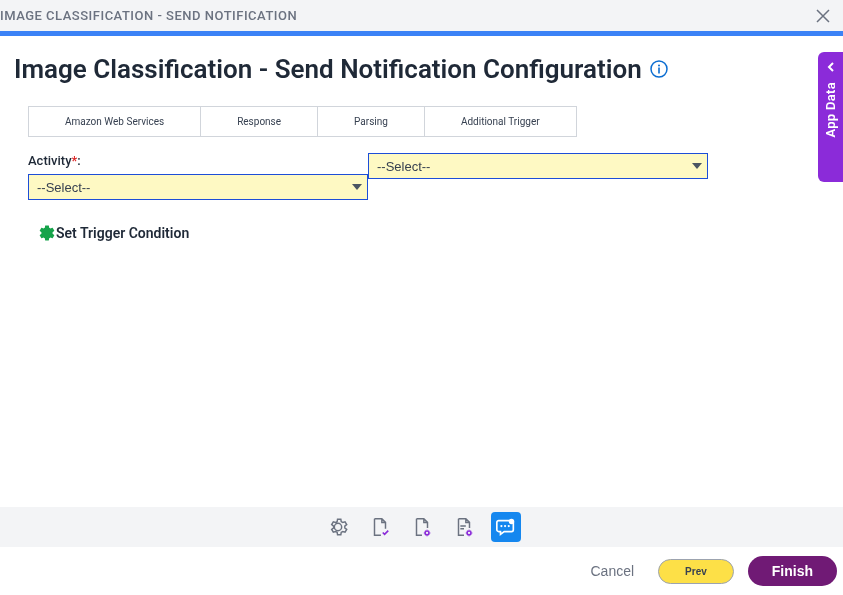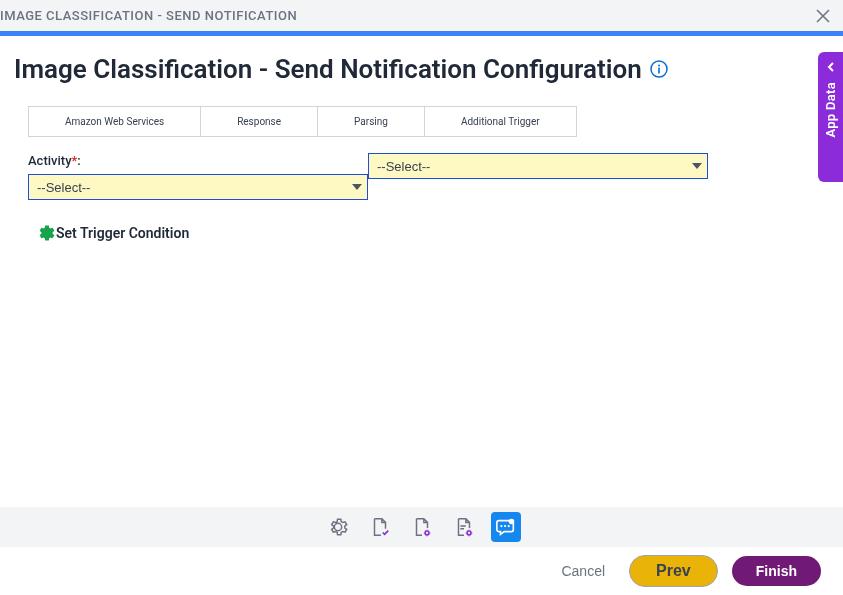--- a/index.html
+++ b/index.html
@@ -199,36 +199,36 @@
     }
     .footer-bar {
       position: absolute;
       bottom: 0;
       left: 0;
       right: 0;
       height: 48px;
       display: flex;
       align-items: center;
       justify-content: flex-end;
-      padding: 0 22px;
+      padding: 0 6px;
       gap: 14px;
     }
     .btn-cancel {
       background: none;
       border: none;
       color: #6b7280;
       font-size: 14px;
       cursor: pointer;
       padding: 6px 10px;
     }
     .btn-prev {
-      background: #eab308;
+      background: #fde047;
       border: 1px solid #9ca3af;
       color: #374151;
-      font-size: 16px;
+      font-size: 10px;
       font-weight: 600;
       cursor: pointer;
       padding: 6px 26px;
       border-radius: 16px;
     }
     .btn-finish {
       background: #701a75;
       border: none;
       color: #fff;
       font-size: 14px;

